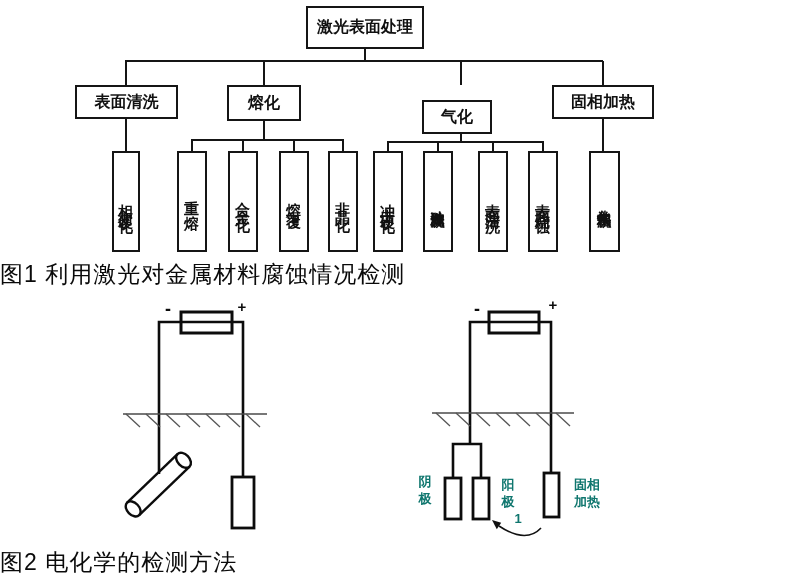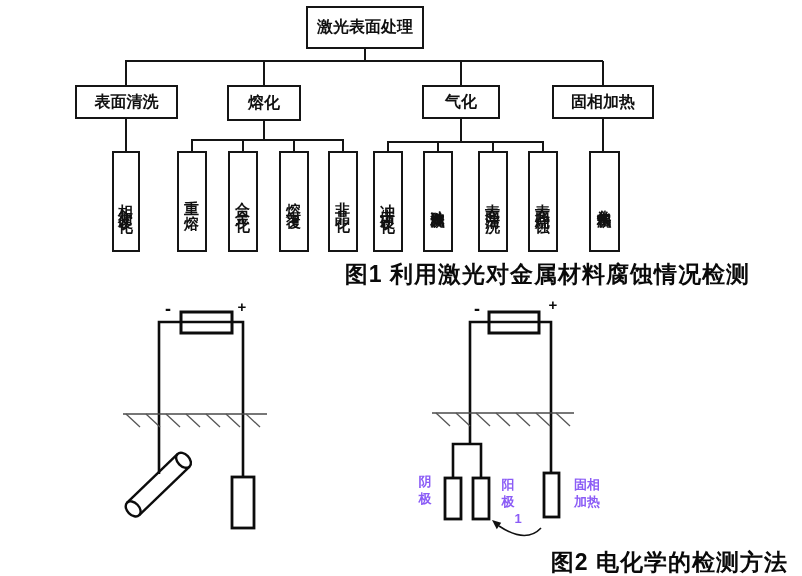--- a/index.html
+++ b/index.html
@@ -19,37 +19,37 @@
     writing-mode:vertical-rl;text-orientation:upright;
     font-weight:700;font-size:15px;line-height:1;
   }
   .c2{letter-spacing:13px;}
   .c3{letter-spacing:8px;}
   .c4{letter-spacing:5px;}
   .c6{letter-spacing:1px;font-size:14px;}
   .vl{position:absolute;width:2px;background:#151515;}
   .hl{position:absolute;height:2px;background:#151515;}
   .caption{
-    position:absolute;text-align:right;font-weight:700;font-size:23px;
+    position:absolute;text-align:left;font-weight:400;font-size:23px;
     letter-spacing:1px;color:#0a0a0a;
   }
   
   #fig2svg{position:absolute;left:0;top:300px;}
   .wire{stroke:#0c0c0c;stroke-width:2.6;fill:none;}
   .fuse{stroke:#0c0c0c;stroke-width:3;fill:none;}
   .elec{stroke:#0c0c0c;stroke-width:2.8;fill:none;}
   .gnd{stroke:#4a4a4a;stroke-width:1.4;}
   .hatch{stroke:#555;stroke-width:1.3;}
   .cyl{stroke:#0c0c0c;stroke-width:2.4;fill:none;}
   .pol{font-family:"Liberation Sans",sans-serif;font-weight:700;fill:#0c0c0c;text-anchor:middle;}
   .arrowline{stroke:#111;stroke-width:1.6;fill:none;}
   .arrowhead{fill:#111;stroke:none;}
   .cjklabel{
     position:absolute;font-weight:700;font-size:13px;line-height:17px;
-    word-break:break-all;color:#8b5cf6;text-align:center;
+    word-break:break-all;color:#0f766e;text-align:center;
   }
 </style>
 </head>
 <body>
 
 <div id="canvas">
 
   <div>
 
     <div class="vl" style="left:364px;top:40px;height:21px"></div>
@@ -74,21 +74,21 @@
     <div class="vl" style="left:437px;top:142px;height:9px"></div>
     <div class="vl" style="left:492px;top:142px;height:9px"></div>
     <div class="vl" style="left:542px;top:142px;height:9px"></div>
 
     <div class="vl" style="left:602px;top:118px;height:33px"></div>
 
     <div class="box" style="left:306px;top:6px;width:118px;height:43px">激光表面处理</div>
 
     <div class="box" style="left:75px;top:85px;width:103px;height:34px">表面清洗</div>
     <div class="box" style="left:227px;top:85px;width:74px;height:36px">熔化</div>
-    <div class="box" style="left:422px;top:85px;width:78px;height:34px">气化</div>
+    <div class="box" style="left:422px;top:100px;width:70px;height:34px">气化</div>
     <div class="box" style="left:552px;top:85px;width:102px;height:34px">固相加热</div>
 
     <div class="vbox c4" style="left:112px;top:151px;width:28px;height:101px">相变硬化</div>
     <div class="vbox c2" style="left:177px;top:151px;width:30px;height:101px">重熔</div>
     <div class="vbox c3" style="left:228px;top:151px;width:30px;height:101px">合金化</div>
     <div class="vbox c2" style="left:279px;top:151px;width:30px;height:101px">熔覆</div>
     <div class="vbox c3" style="left:328px;top:151px;width:30px;height:101px">非晶化</div>
     <div class="vbox c4" style="left:373px;top:151px;width:30px;height:101px">冲击硬化</div>
     <div class="vbox c6" style="left:423px;top:151px;width:30px;height:101px">脉冲激光沉积</div>
     <div class="vbox c4" style="left:478px;top:151px;width:30px;height:101px">表面清洗</div>

